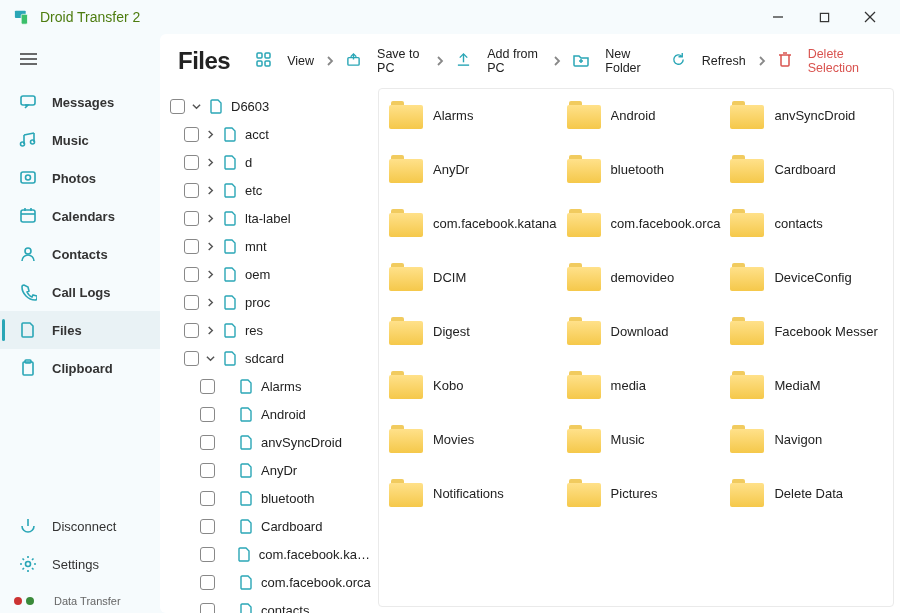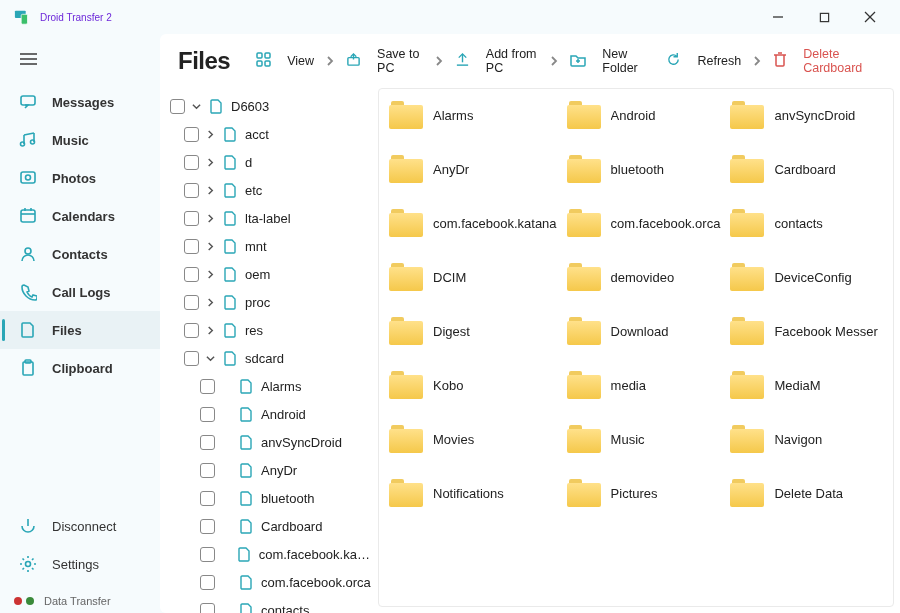--- a/index.html
+++ b/index.html
@@ -1,21 +1,21 @@
 <!DOCTYPE html>
 <html><head>
   <meta charset="utf-8">
   <style>
     * { box-sizing: border-box; margin: 0; padding: 0; font-family: "Segoe UI", Arial, sans-serif; }
     body { width: 900px; height: 613px; overflow: hidden; background: #fdfdfd; font-size: 13px; color: #222; }
 
     
     .titlebar { display: flex; align-items: center; height: 34px; padding: 0 8px 0 14px; background: #f6fbfd; }
     .titlebar .app-icon { width: 18px; height: 18px; margin-right: 8px; position: relative; }
-    .titlebar .app-title { font-size: 10px; color: #6d28d9; }
+    .titlebar .app-title { font-size: 14px; color: #4d7c0f; }
     .win-controls { margin-left: auto; display: flex; gap: 2px; }
     .win-btn { width: 44px; height: 28px; display: flex; align-items: center; justify-content: center; }
     .win-btn svg { stroke: #333; stroke-width: 1.3; fill: none; }
 
     
     .app { display: flex; height: calc(100% - 34px); background: #f6fbfd; }
 
     
     .sidebar { width: 160px; display: flex; flex-direction: column; padding-top: 14px; }
     .hamburger { padding: 4px 20px 14px; }
@@ -207,21 +207,21 @@
               <circle cx="9" cy="9" r="2.5"></circle>
               <path d="M9 1 v2 M9 15 v2 M1 9 h2 M15 9 h2 M3.5 3.5 l1.5 1.5 M13 13 l1.5 1.5 M14.5 3.5 l-1.5 1.5 M5 13 l-1.5 1.5"></path>
             </svg>
           </span>
        <span>Settings</span>
      </div>
       </div>
     <div class="statusbar">
       <span class="dot red"></span>
       <span class="dot green"></span>
-      <span style="margin-left:6px;text-align:center;">Data Transfer</span>
+      <span style="margin-left:16px;text-align:center;">Data Transfer</span>
     </div>
   </div>
 
   <div class="content">
     <div class="toolbar">
       <span class="page-title">Files</span>
       <div class="tb-btn">
         <span class="tb-icon"><svg width="15" height="15" viewBox="0 0 15 15">
               <rect x="1" y="1" width="5" height="5" rx="1"></rect>
               <rect x="9" y="1" width="5" height="5" rx="1"></rect>
@@ -277,21 +277,21 @@
       <span class="chev"><svg width="8" height="10" viewBox="0 0 8 10">
             <polyline points="2,1 6,5 2,9"></polyline>
           </svg></span>
 
       <div class="tb-btn tb-del">
         <span><svg width="14" height="15" viewBox="0 0 14 15">
               <polyline points="1,3 13,3"></polyline>
               <path d="M3 3 v10 a1 1 0 0 0 1 1 h6 a1 1 0 0 0 1 -1 V3"></path>
               <line x1="5" y1="1" x2="9" y2="1"></line>
             </svg></span>
-        <span>Delete Cardboard</span>
+        <span>Delete Selection</span>
       </div>
     </div>
 
     <div class="pane">
       <div class="tree" id="tree">
           <div class="tree-row pad0">
     <span class="cb"></span>
     <span class="exp">
               <svg width="9" height="9" viewBox="0 0 10 10">
                 <polyline points="1,3 5,7 9,3"></polyline>

